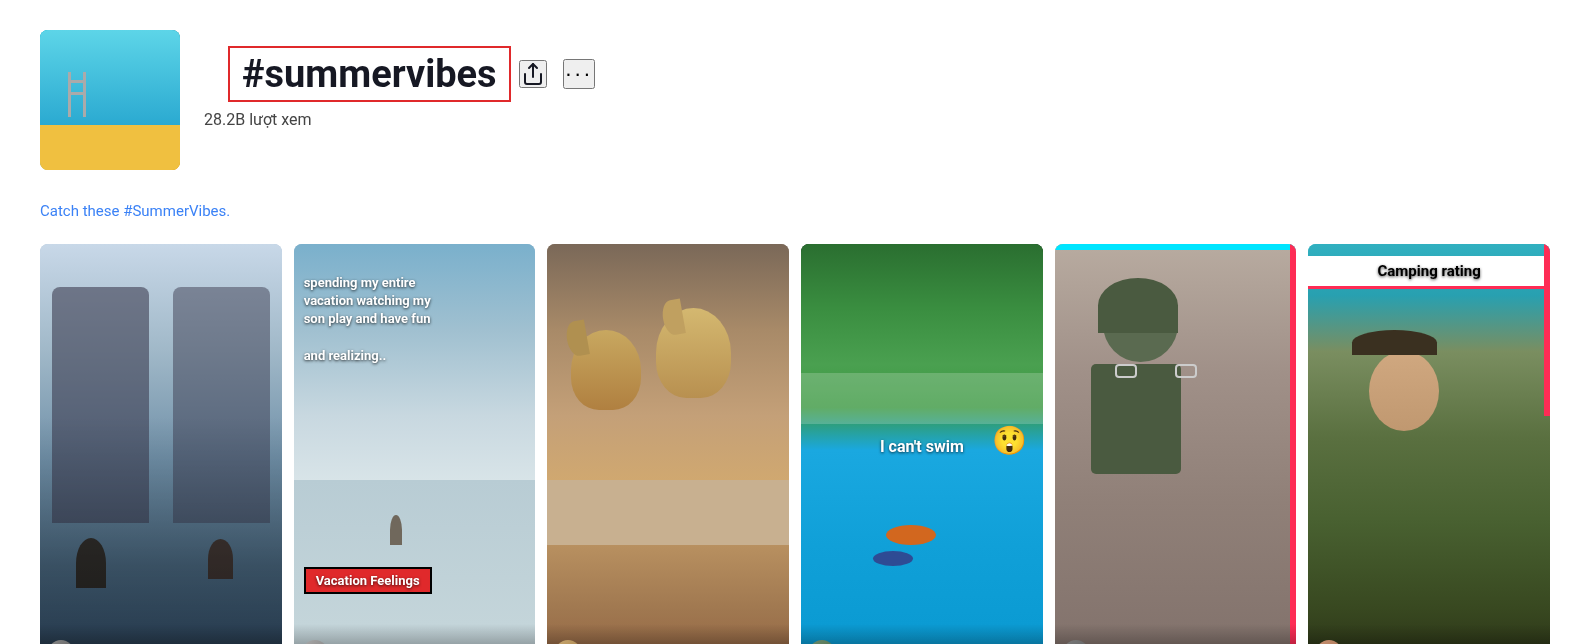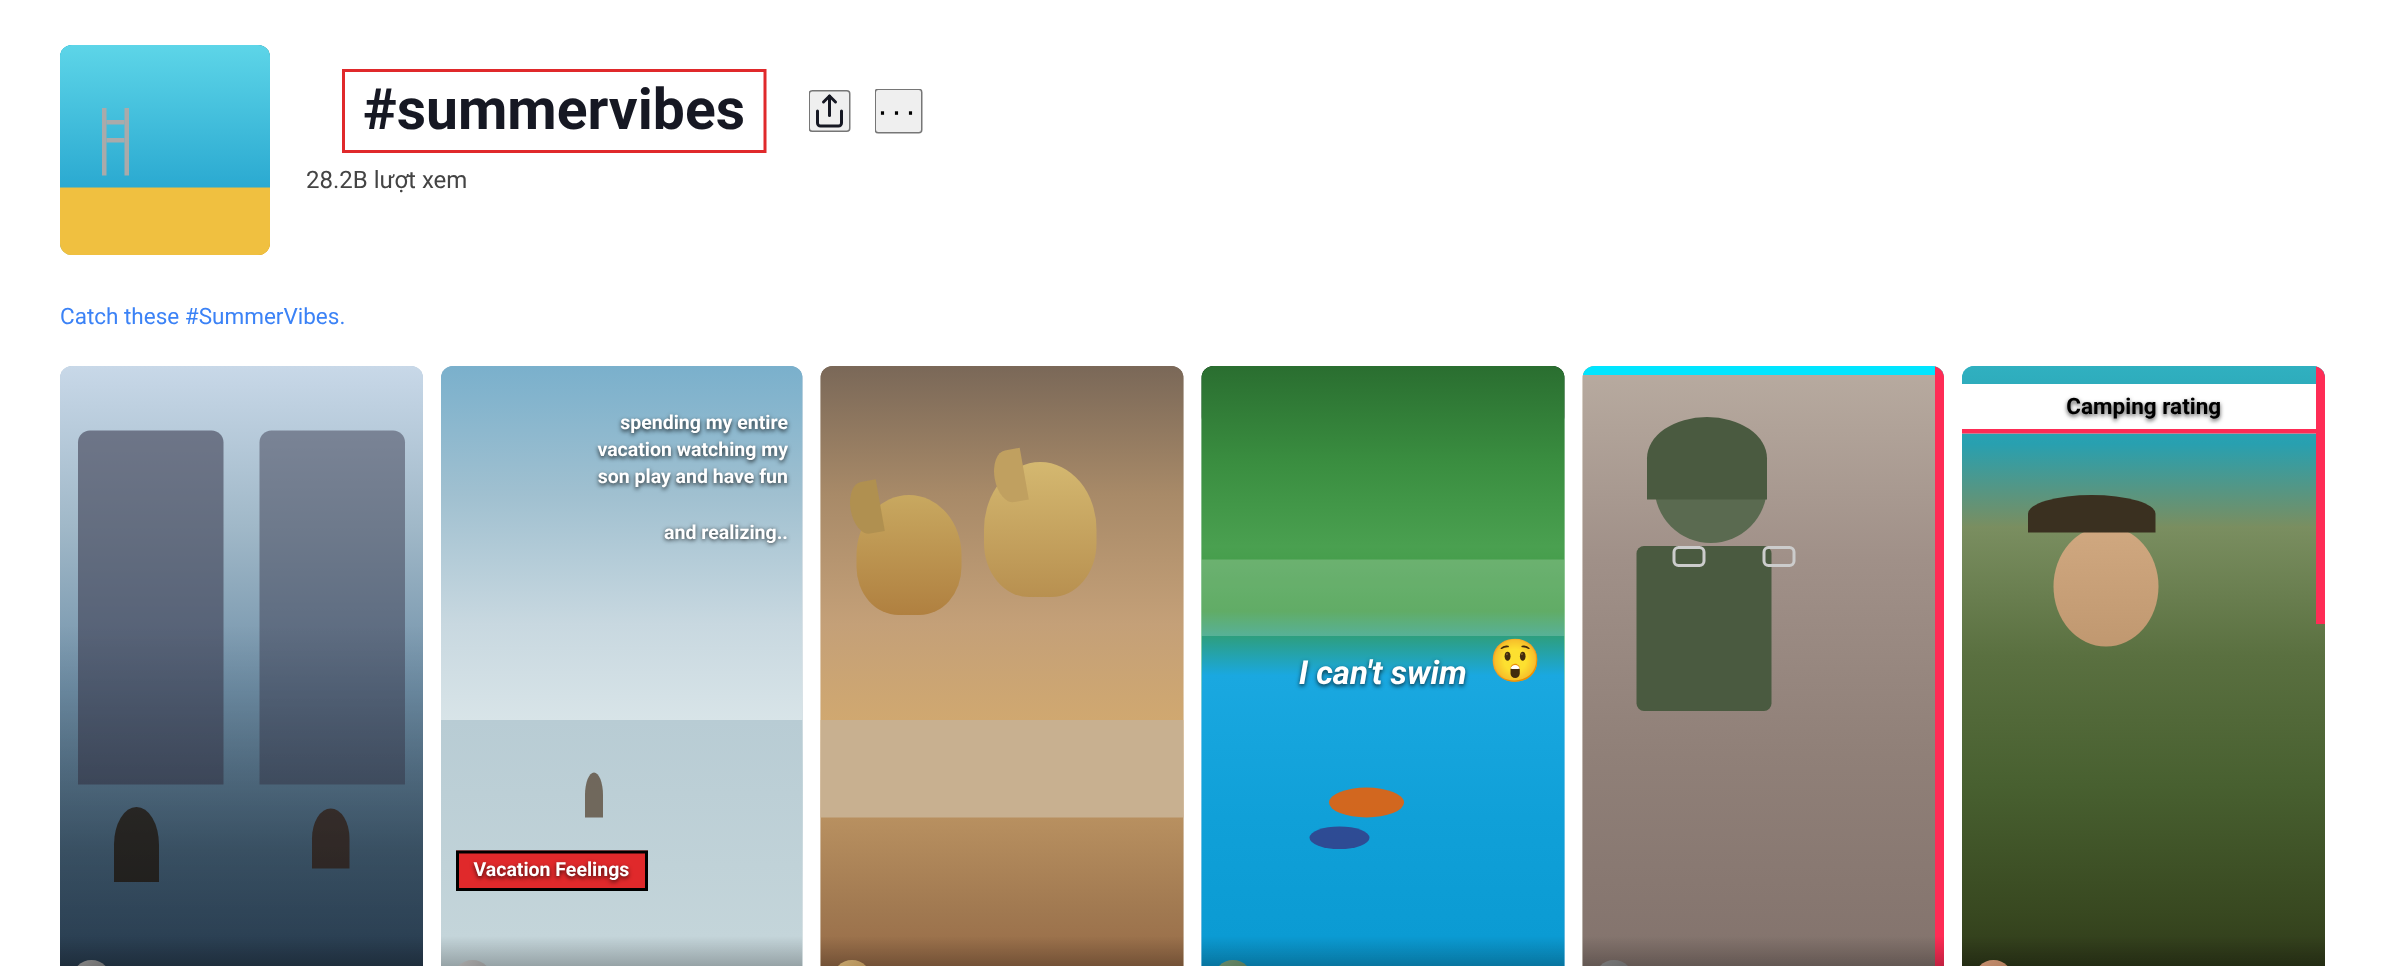--- a/index.html
+++ b/index.html
@@ -75,21 +75,21 @@
     .pool-ladder::after { top: 20px; }
 
     .header-info {
       flex: 1;
       padding-top: 16px;
     }
 
     .hashtag-title-row {
       display: flex;
       align-items: center;
-      gap: 28px;
+      gap: 8px;
       margin-bottom: 8px;
       padding-left: 24px;
     }
 
     .hashtag-title {
       font-size: 38px;
       font-weight: 700;
       border: 2px solid #e0292b;
       padding: 4px 12px;
       display: inline-block;
@@ -203,22 +203,21 @@
       padding: 4px 10px;
       font-size: 13px;
       font-weight: 700;
       border: 2px solid #000;
     }
 
     .overlay-cant-swim {
       top: 45%;
       left: 50%;
       transform: translateX(-50%);
-      font-size: 22px;
-      font-style: italic;
+      font-size: 16px;
       text-align: right;
       white-space: nowrap;
     }
 
     .overlay-ladies-watching {
       bottom: 80px;
       left: 8px;
       right: 8px;
       background: rgba(0,0,0,0.65);
       color: white;
@@ -252,21 +251,21 @@
       padding: 6px;
       border-bottom: 3px solid #fe2c55;
     }
 
     .overlay-beach-text {
       top: 30px;
       left: 10px;
       right: 10px;
       font-size: 13px;
       font-weight: 700;
-      text-align: right;
+      text-align: left;
       line-height: 1.4;
       text-shadow: 0 1px 3px rgba(0,0,0,0.8);
     }
 
     .author-avatar {
       width: 26px;
       height: 26px;
       border-radius: 50%;
       background: #ccc;
       flex-shrink: 0;

